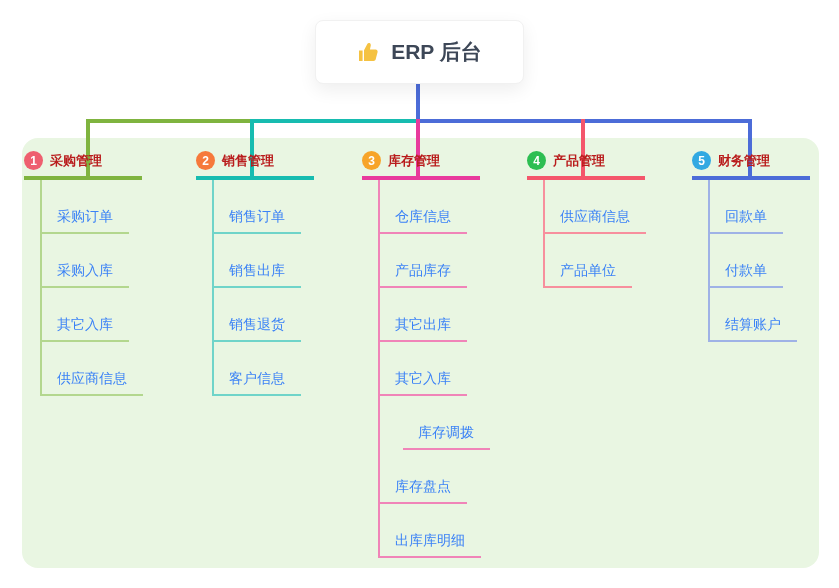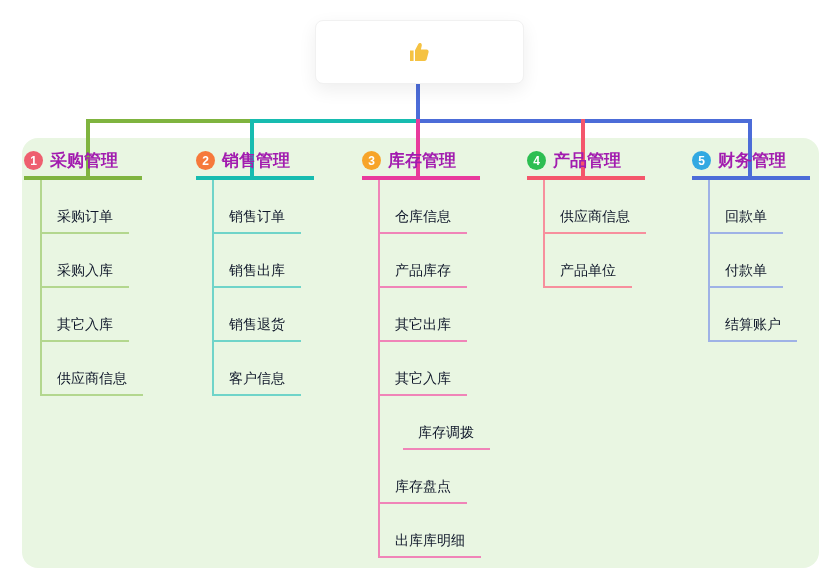--- a/index.html
+++ b/index.html
@@ -26,45 +26,46 @@
     display:flex;align-items:center;gap:7px;
     width:118px;height:21px;padding-bottom:5px;
     border-bottom:4px solid #999;cursor:pointer;
   }
   .badge{
     width:19px;height:19px;border-radius:50%;flex:0 0 19px;
     display:flex;align-items:center;justify-content:center;
     color:#ffffff;font-size:12px;font-weight:bold;line-height:1;
   }
   .branch-label{
-    font-size:17px;font-weight:600;color:#a21caf;white-space:nowrap;
+    font-size:13px;font-weight:600;color:#b91c1c;white-space:nowrap;
   }
   .children{
     margin-left:16px;width:fit-content;
     border-left:2px solid #ccc;
   }
   .child-row{height:54px;display:flex;align-items:flex-end;}
   .child-label{
     border-bottom:2px solid #ccc;
     padding:0 16px 6px 15px;
-    font-size:14px;color:#0f172a;white-space:nowrap;cursor:pointer;
+    font-size:14px;color:#3b82f6;white-space:nowrap;cursor:pointer;
   }
 </style>
 </head>
 <body>
 
 <div class="canvas">
 
   <div class="root-node">
     <span class="thumb-icon">
       <svg width="24" height="24" viewBox="0 0 24 24" id="thumb-svg">
         <path d="M2 10.5h3.6V21H2z" fill="#f5c242"></path>
         <path d="M7 21h9.6c1 0 1.9-.7 2.1-1.7l1.9-7.2c.3-1.3-.7-2.6-2-2.6h-5.7l.9-4.1c.2-1-.4-2.1-1.4-2.4-.8-.2-1.7.1-2.1.9L7 10.3z" fill="#f5c242"></path>
       </svg>
     </span>
+    <span>ERP 后台</span>
   </div>
 
   <div class="panel" id="panel" style="background: rgb(233, 246, 226);"></div>
 
   <div id="connectors">
       <div class="cline" style="left: 416px; top: 82px; width: 4px; height: 41px; background: rgb(76, 108, 216);"></div>
       <div class="cline" style="left: 86px; top: 119px; width: 168px; height: 4px; background: rgb(127, 180, 63);"></div>
       <div class="cline" style="left: 250px; top: 119px; width: 170px; height: 4px; background: rgb(23, 188, 176);"></div>
       <div class="cline" style="left: 416px; top: 119px; width: 336px; height: 4px; background: rgb(76, 108, 216);"></div>
       <div class="cline" style="left: 86px; top: 119px; width: 4px; height: 60px; background: rgb(127, 180, 63);"></div>

